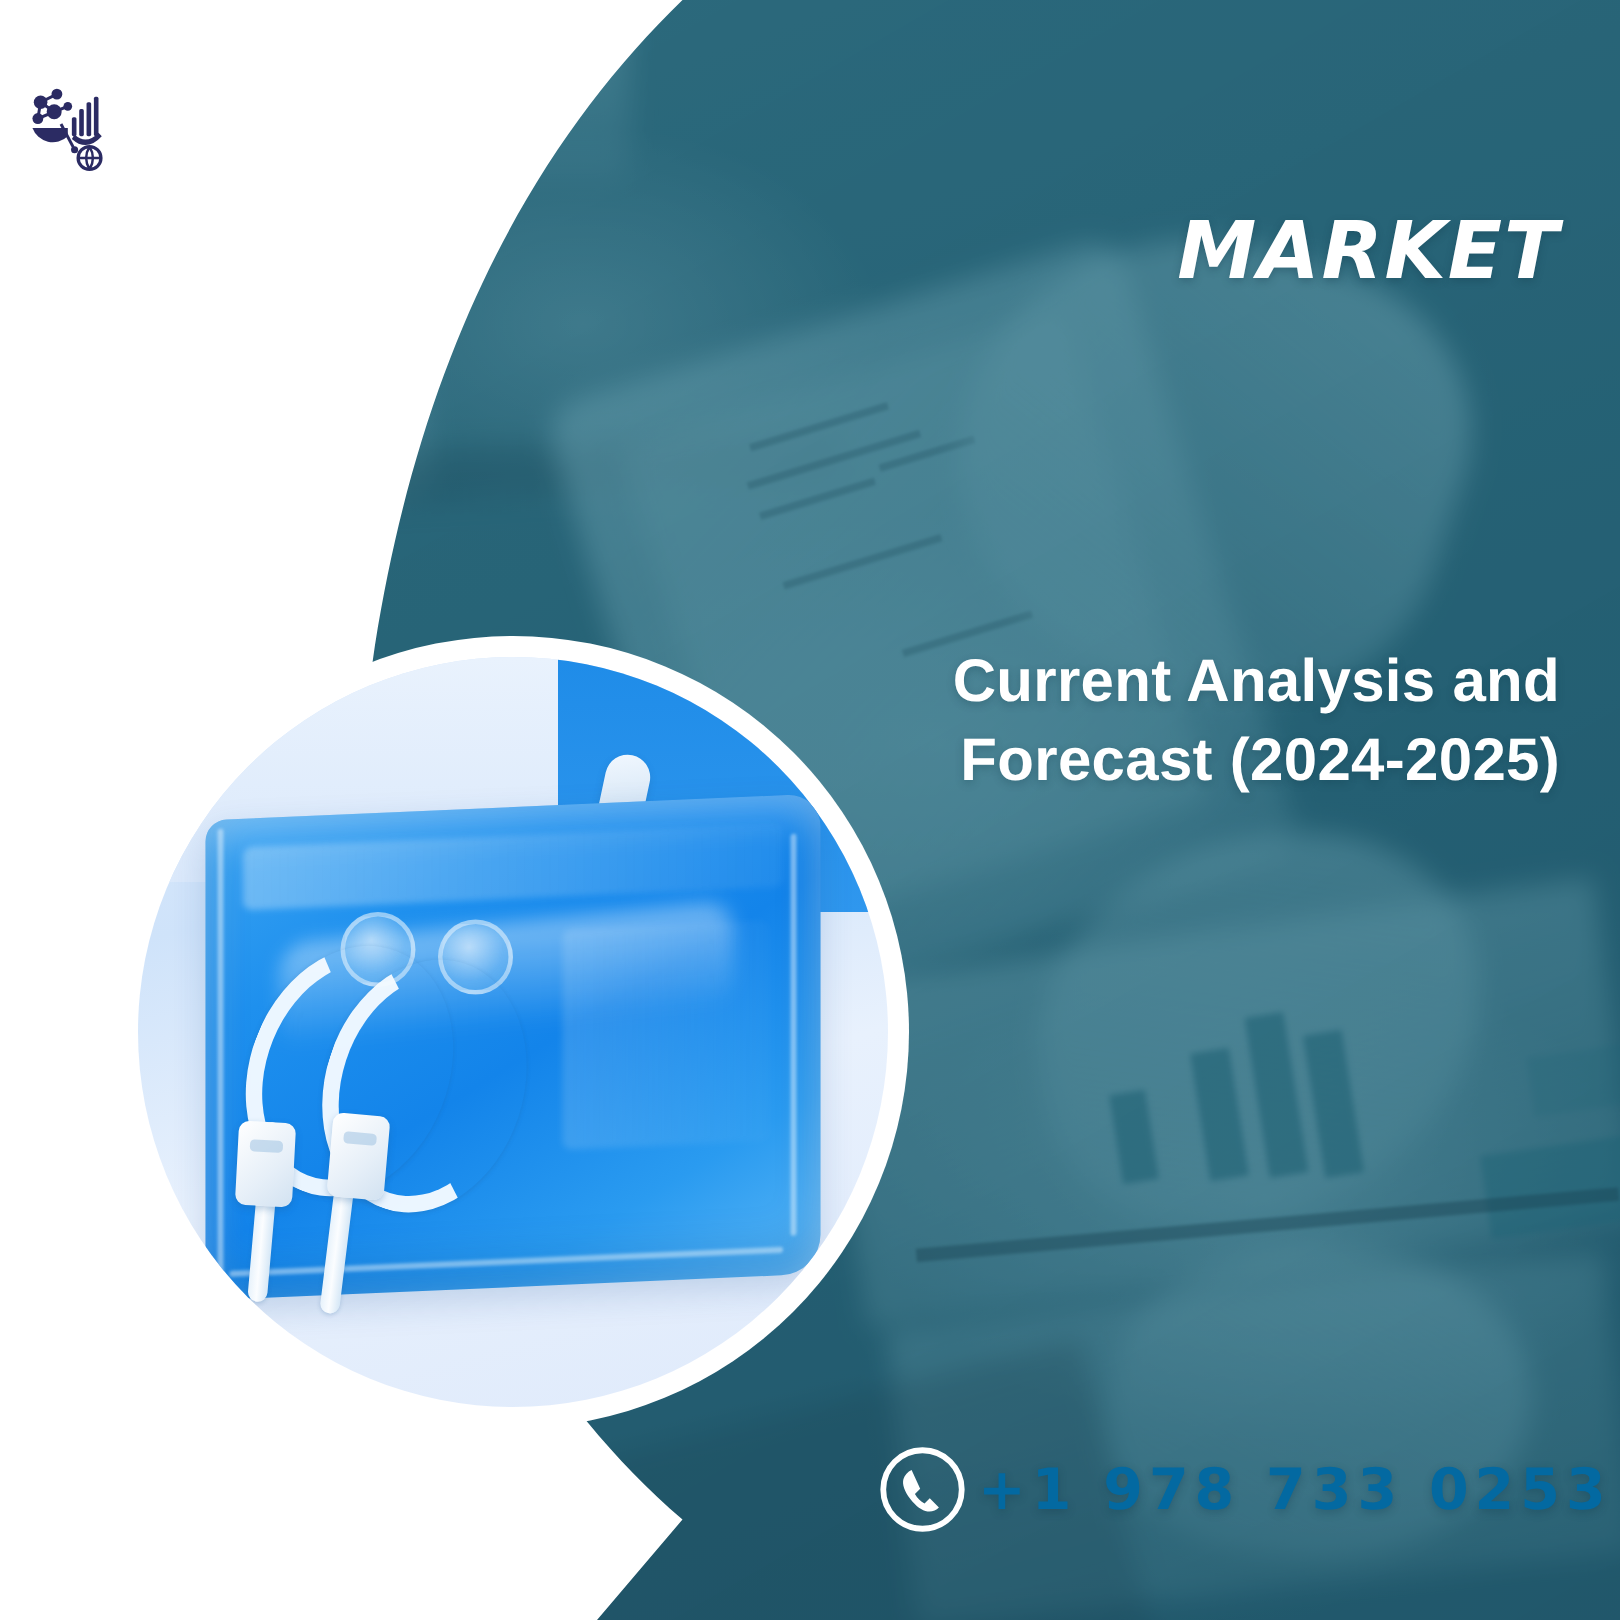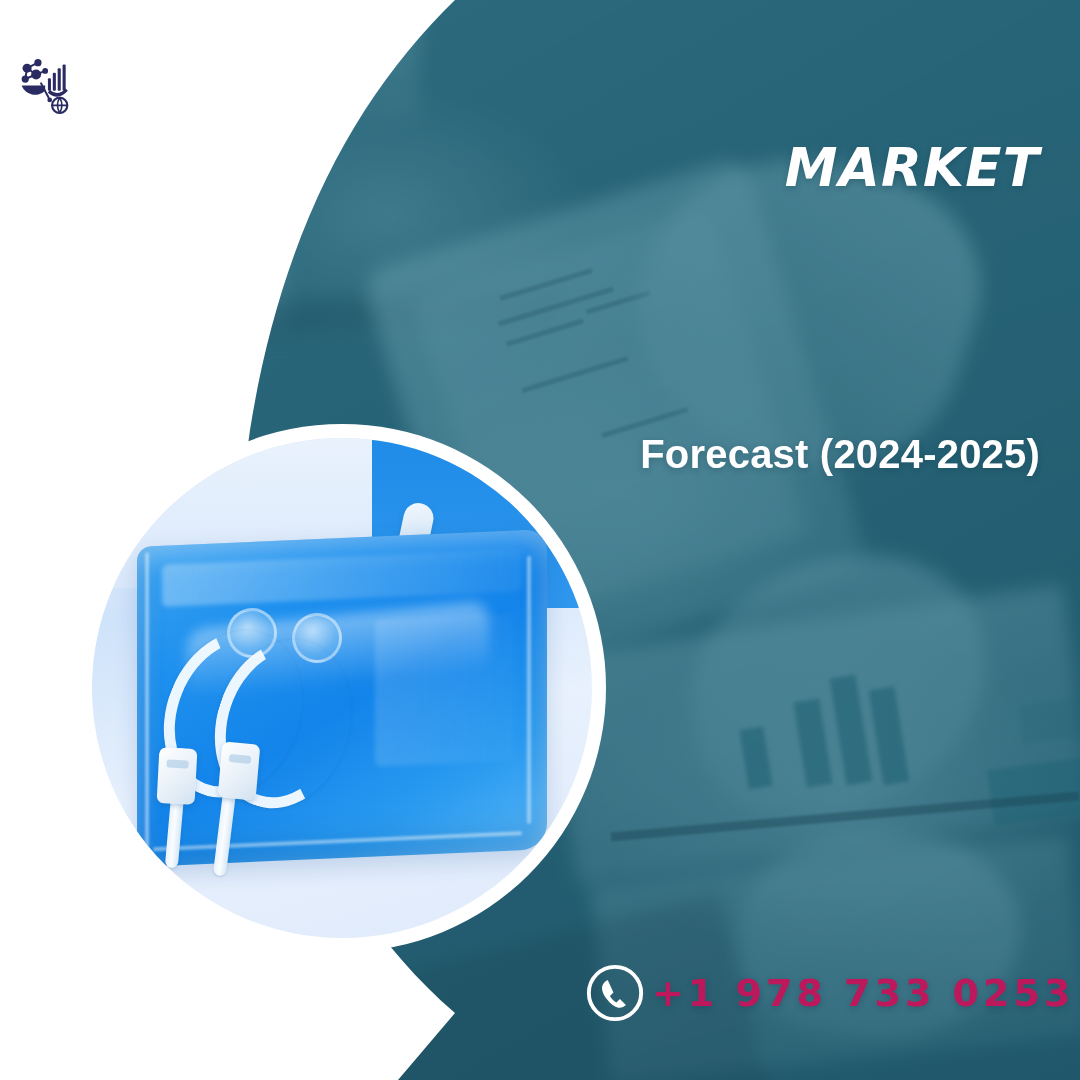--- a/index.html
+++ b/index.html
@@ -89,21 +89,21 @@
   .tube{position:absolute;border:11px solid rgba(244,250,255,.96);border-radius:50%;border-right-color:transparent;border-top-color:transparent;box-shadow:0 1px 3px rgba(30,90,150,.25);}
   .tube-straight{position:absolute;width:13px;background:linear-gradient(90deg,#e7f2fb,#fbfdff 45%,#d5e7f6);border-radius:7px;box-shadow:0 1px 3px rgba(30,90,150,.22);}
   .clamp{position:absolute;width:38px;height:56px;border-radius:7px;background:linear-gradient(135deg,#ffffff,#e6eff8 60%,#d2e2f1);box-shadow:0 2px 5px rgba(30,90,150,.28);}
   .clamp::after{content:"";position:absolute;left:8px;top:12px;width:22px;height:8px;background:rgba(160,195,225,.55);border-radius:3px;}
   .cap{position:absolute;width:30px;height:44px;border-radius:16px 16px 6px 6px;background:linear-gradient(160deg,#f2f8ff,#cfe2f3);box-shadow:0 2px 5px rgba(30,90,150,.25);}
   .bag-strip{position:absolute;background:linear-gradient(90deg,rgba(255,255,255,.30),rgba(255,255,255,.05));border-radius:6px;filter:blur(2px);}
 
   
   .phone{position:absolute;left:584px;top:962px;display:flex;align-items:center;gap:6px;}
   .phone-ico{width:62px;height:62px;flex:0 0 auto;}
-  .phone-num{color:#be185d;font-weight:bold;font-size:38px;letter-spacing:4px;font-family:"DejaVu Sans",sans-serif;text-shadow:0 2px 6px rgba(16,54,68,.30);}
+  .phone-num{color:#0369a1;font-weight:bold;font-size:38px;letter-spacing:4px;font-family:"DejaVu Sans",sans-serif;text-shadow:0 2px 6px rgba(16,54,68,.30);}
 </style>
 </head>
 <body>
 
 <div class="poster">
 
   <div class="photo-panel">
     <div class="photo-bg">
       <div class="ph ph-monitor2"></div>
       <div class="ph ph-monitor"></div>
@@ -159,20 +159,21 @@
         <path d="M37.6 52 h16.8 M46 43.6 q5 8.4 0 16.8 M46 43.6 q-5 8.4 0 16.8" fill="none" stroke="#2b2b63" stroke-width="1.8"></path>
       </g>
     </svg>
   </div>
 
   <div class="headline">
     <span class="l2">MARKET</span>
   </div>
 
   <div class="subtitle">
+    <span>Current Analysis and</span>
     <span class="l2">Forecast (2024-2025)</span>
   </div>
 
   <div class="circle-wrap">
     <div class="circle-img">
       <div class="bag-bgsplit2"></div>
       <div class="bag-bgsplit"></div>
 
       <div class="cap" style="left:62%;top:13%;transform:rotate(12deg);"></div>
 

